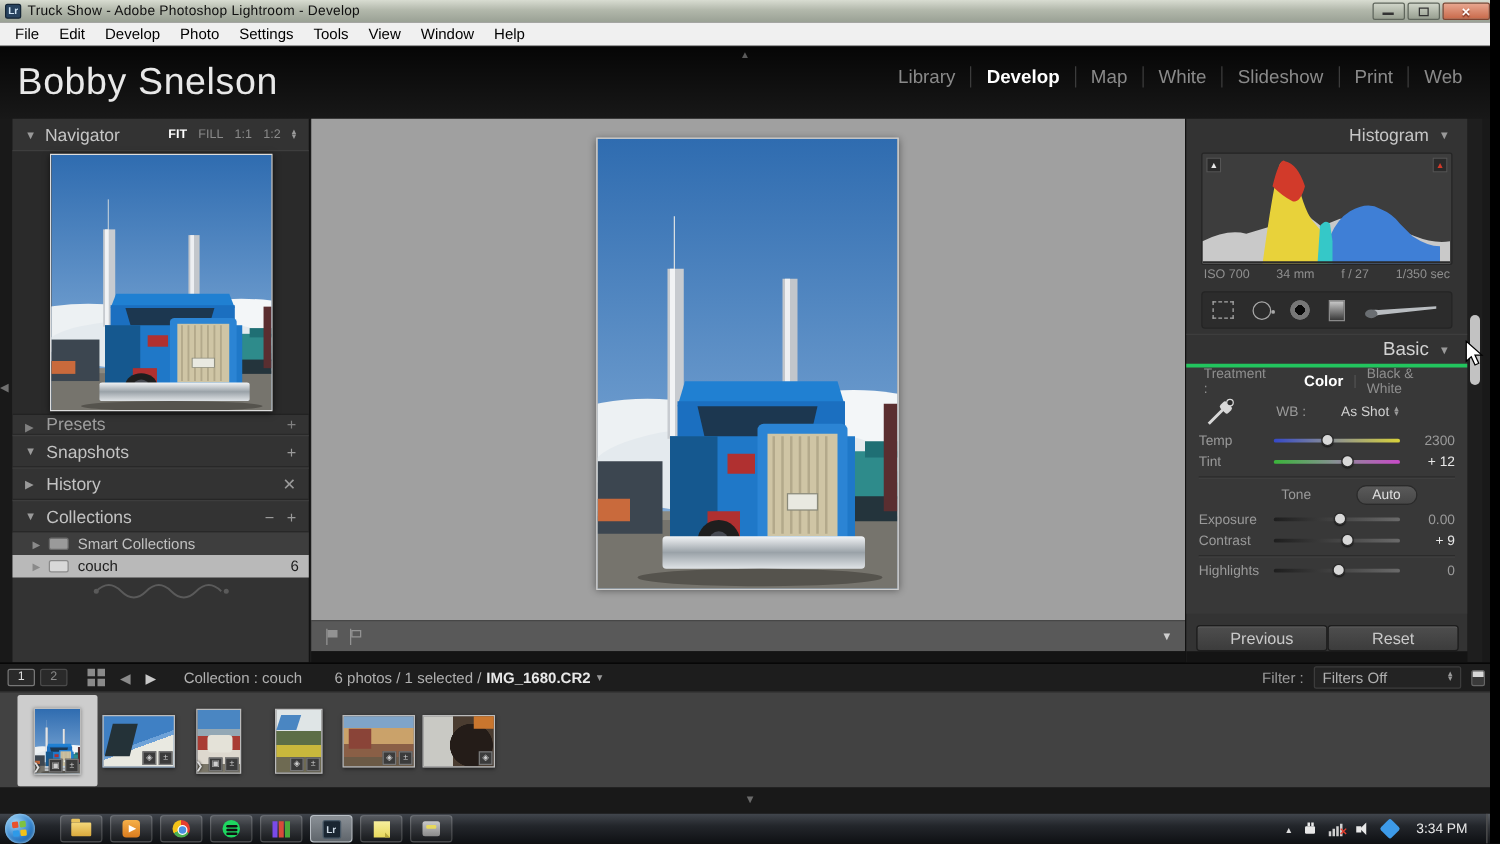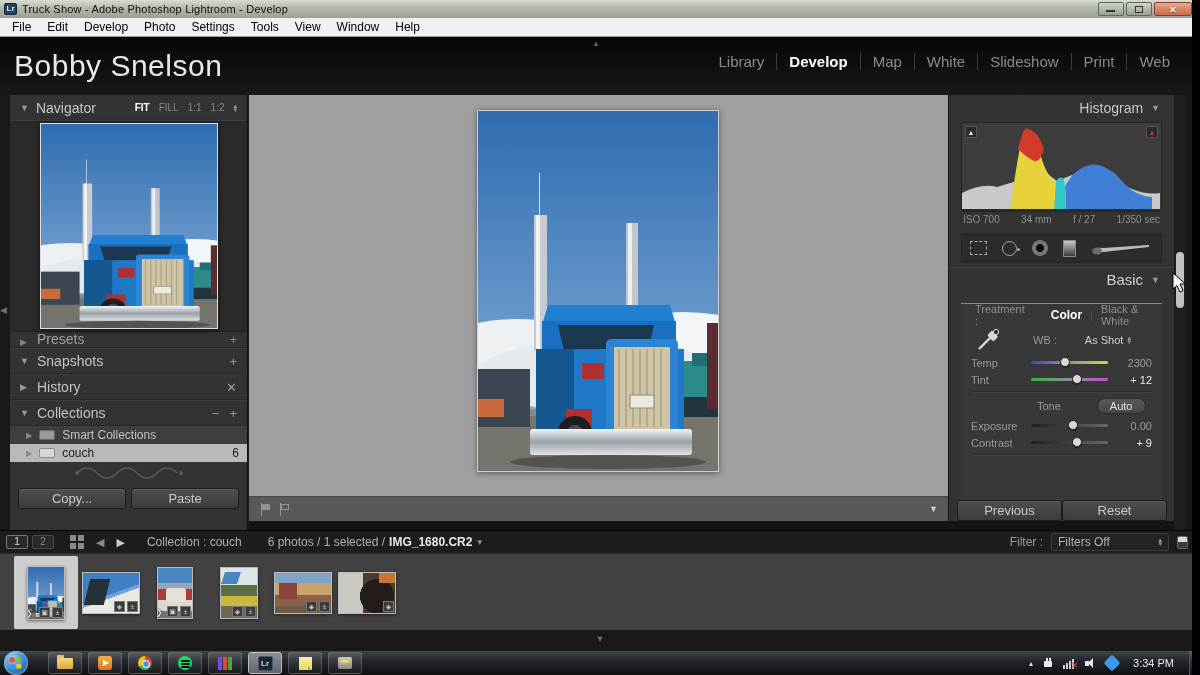--- a/index.html
+++ b/index.html
@@ -85,21 +85,21 @@
   .histinfo{display:flex;justify-content:space-between;padding:2px 14px 0 14px;font-size:10px;color:#8f8f8f}
   .toolstrip{margin:8px 12px 0 12px;height:30px;background:#2c2c2c;border:1px solid #242424;border-radius:3px;display:flex;align-items:center;gap:0;padding:0 8px;justify-content:space-between}
   .ts-crop{width:17px;height:14px;border:1px dashed #a8a8a8}
   .ts-spot{width:15px;height:15px;border:1.5px solid #a8a8a8;border-radius:50%;position:relative}
   .ts-spot:after{content:"";position:absolute;right:-4px;top:6px;width:3px;height:3px;background:#a8a8a8;border-radius:50%}
   .ts-eye{width:16px;height:16px;border-radius:50%;background:radial-gradient(circle,#0a0a0a 0 34%,#777 35% 70%,#2c2c2c 71%)}
   .ts-grad{width:13px;height:17px;background:linear-gradient(#c9c9c9,#3a3a3a);border:1px solid #8a8a8a}
   .ts-brush{width:62px;height:16px}
   .basic-head{display:flex;align-items:center;justify-content:flex-end;gap:8px;height:24px;padding:0 14px;margin-top:4px;font-size:15px;color:#d2d2d2;border-top:1px solid #3d3d3d}
   .basic-head .tri{font-size:9px;color:#9a9a9a}
-  .basic{position:relative;margin:12px;border-top:1px solid #22c55e;background:#383838;height:200px;font-size:11px}
+  .basic{position:relative;margin:0;border-top:3px solid #22c55e;background:#383838;height:200px;font-size:11px}
   .trow{display:flex;align-items:center;height:22px;padding:0 14px;color:#8f8f8f}
   .trow .tcolor{margin-left:26px;color:#fff;font-weight:bold;font-size:12px}
   .trow .tsep{margin:0 8px;color:#555}
   .trow .tbw{font-size:11px}
   .wbrow{display:flex;align-items:center;height:28px;padding:0 14px;color:#9a9a9a}
   .dropper{width:26px;height:24px}
   .wb-lab{margin-left:32px}
   .wb-val{margin-left:28px;color:#d0d0d0;display:flex;align-items:center;gap:4px}
   .srow{display:flex;align-items:center;height:17px;padding:0 10px;color:#9a9a9a}
   .srow .slab{width:52px;}
@@ -355,24 +355,20 @@
         <span class="tri">▶</span>
         <span class="box-ic"></span>
         <span>couch</span>
         <span class="cnt">6</span>
       </div>
       <div class="flourish">
         <svg width="120" height="16">
             <use href="#flourish"></use>
           </svg>
       </div>
-      <div class="lp-btnrow">
-        <div class="lr-btn">Copy...</div>
-        <div class="lr-btn">Paste</div>
-      </div>
     </div>
 
     <div class="center">
       <div class="canvas">
         <svg class="photo">
             <use href="#truck" width="240" height="360"></use>
           </svg>
       </div>
       <div class="ctoolbar">
         <span class="flag">
@@ -474,20 +470,27 @@
           <span class="sval">0.00</span>
         </div>
         <div class="srow">
           <span class="slab">Contrast</span>
           <span class="track">
               <span class="thumb" style="left:53%"></span>
             </span>
           <span class="sval lit">+ 9</span>
         </div>
         <div class="rdiv"></div>
+        <div class="srow">
+          <span class="slab">Highlights</span>
+          <span class="track">
+              <span class="thumb" style="left:47%"></span>
+            </span>
+          <span class="sval">0</span>
+        </div>
       </div>
       <div class="rp-btnrow">
         <div class="lr-btn">Previous</div>
         <div class="lr-btn">Reset</div>
       </div>
       <div class="rp-bottom"></div>
     </div>
 
     <div class="rscroll">
       <div class="rthumb"></div>

